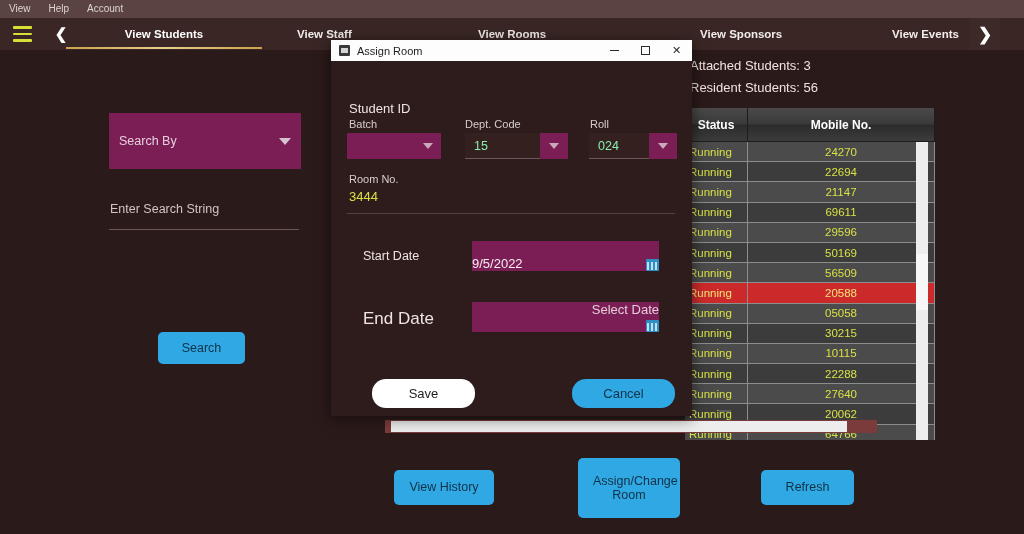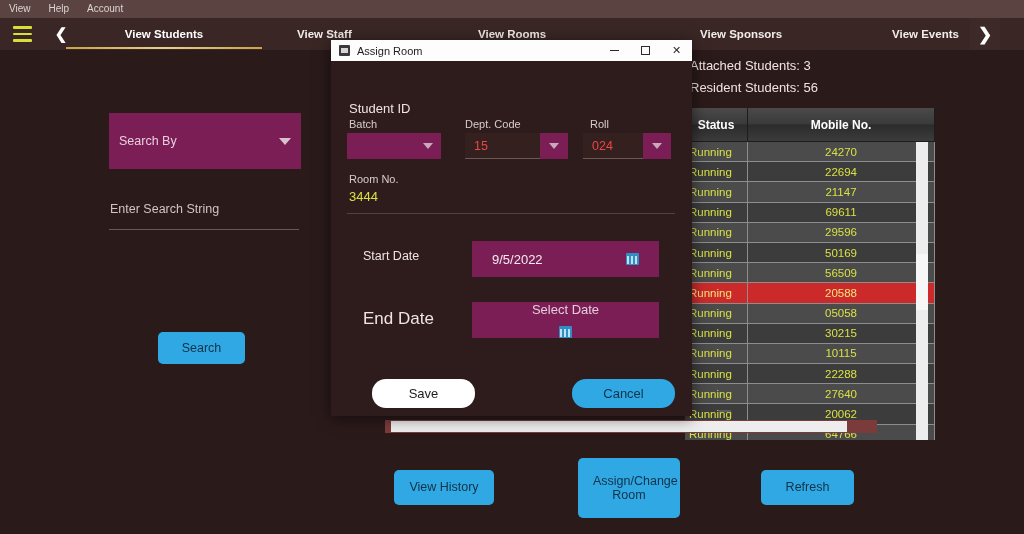--- a/index.html
+++ b/index.html
@@ -161,36 +161,36 @@
   .combo-empty {
     position: absolute; background: #7c1e56;
     display: flex; align-items: center; justify-content: flex-end; padding-right: 8px;
   }
   .combo-empty .caret, .combo-split .caret {
     width: 0; height: 0; border-left: 5px solid transparent;
     border-right: 5px solid transparent; border-top: 6px solid #caa8ba;
   }
   .combo-split { position: absolute; display: flex; }
   .combo-split .val {
-    flex: 1; background: #33201f; color: #ef4444; font-size: 12.5px;
+    flex: 1; background: #33201f; color: #86efac; font-size: 12.5px;
     display: flex; align-items: center; padding-left: 9px;
     border-bottom: 1px solid #6d5a58;
   }
   .combo-split .arrowbox {
     width: 28px; background: #7c1e56;
     display: flex; align-items: center; justify-content: center;
   }
 
   .roomval { position: absolute; color: #d8e045; font-size: 13px; }
   .hr {
     position: absolute; height: 1px; background: #55403e;
   }
   .datefield {
-    position: absolute; height: 36px; background: #7c1e56;
-    display: flex; align-items: center; padding: 0 20px;
+    position: absolute; height: 30px; background: #7c1e56;
+    display: flex; align-items: flex-end; padding: 0 0;
   }
   .datefield .dv { flex: 1; color: #f4ecef; font-size: 13px; }
   .datefield .dv.ph { color: #e3cdd9; }
   .calicon {
     width: 13px; height: 12px; background: #2f8fc4; border-radius: 1px;
     position: relative;
   }
   .calicon::before {
     content: ""; position: absolute; left: 1px; top: 3px; right: 1px; bottom: 1px;
     background: repeating-linear-gradient(90deg,#bfe2f3 0 2px,#2f8fc4 2px 4px);
@@ -376,21 +376,21 @@
 
       <div class="sub-label" style="left:134px;top:57px;">Dept. Code</div>
       <div class="combo-split" style="left:134px;top:72px;width:103px;height:26px;">
         <span class="val">15</span>
         <span class="arrowbox">
             <span class="caret"></span>
           </span>
       </div>
 
       <div class="sub-label" style="left:259px;top:57px;">Roll</div>
-      <div class="combo-split" style="left:252px;top:72px;width:88px;height:26px;">
+      <div class="combo-split" style="left:258px;top:72px;width:88px;height:26px;">
         <span class="val">024</span>
         <span class="arrowbox">
             <span class="caret"></span>
           </span>
       </div>
 
       <div class="sub-label" style="left:18px;top:112px;">Room No.</div>
       <div class="roomval" style="left:18px;top:128px;">3444</div>
       <div class="hr" style="left:16px;top:152px;width:328px;"></div>
 

